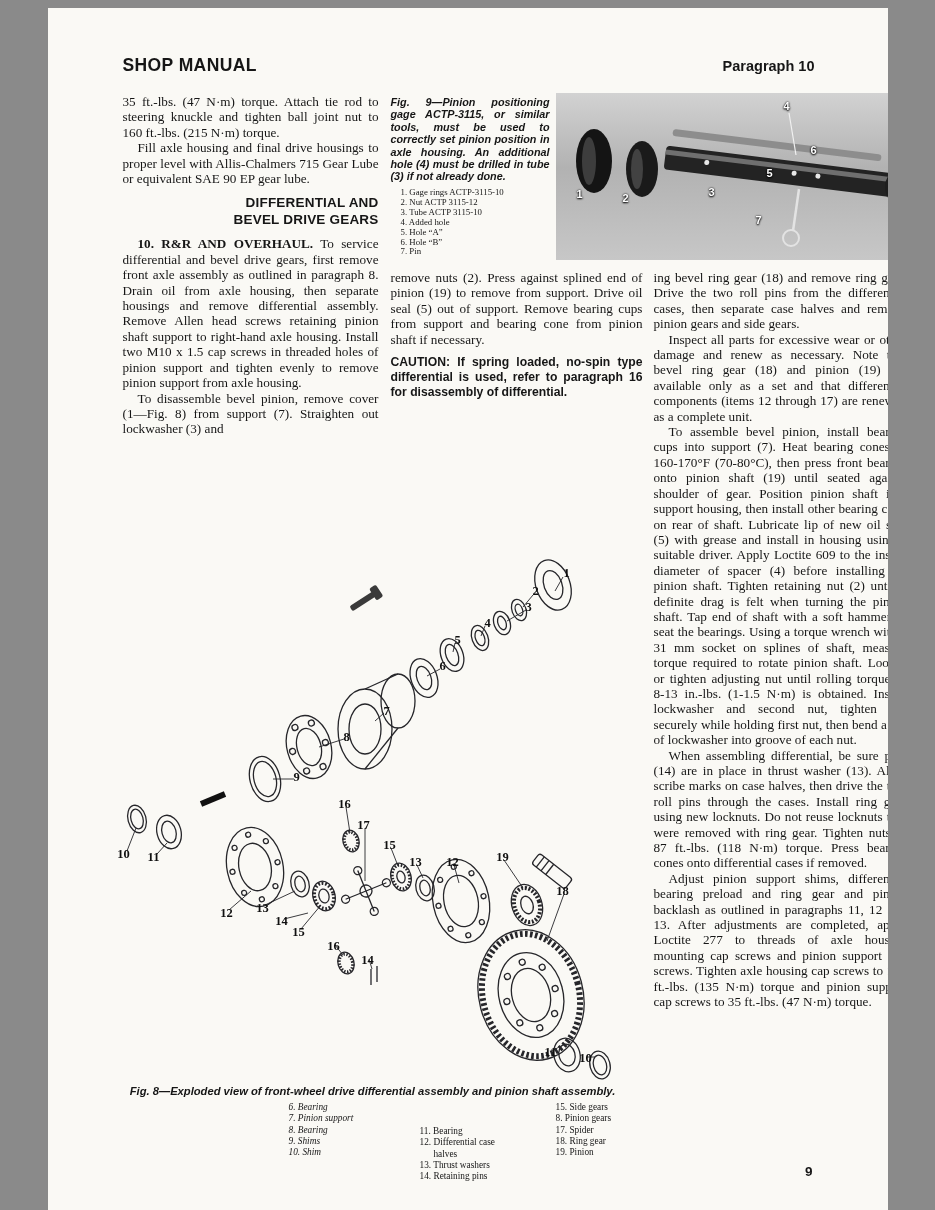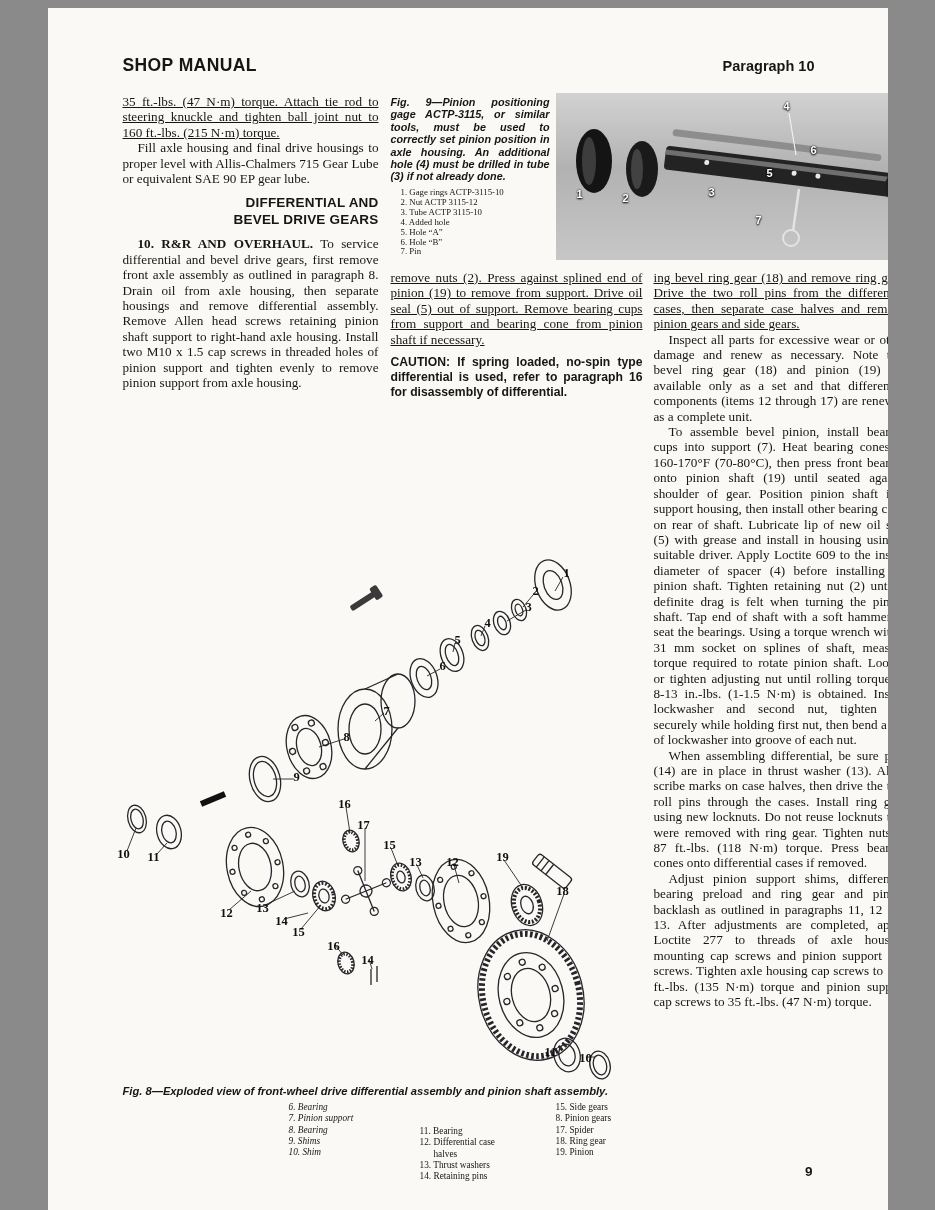--- a/index.html
+++ b/index.html
@@ -3,50 +3,51 @@
 <meta charset="utf-8">
 <style>
   * { box-sizing: border-box; }
   html, body { margin:0; padding:0; background:#8a8a8a; }
   .page { position:relative; width:840px; height:1210px; margin:8px auto; background:#faf9f5; color:#161616; overflow:hidden; }
   .hdr { position:absolute; left:75px; right:73px; top:47px; display:flex; justify-content:space-between; align-items:baseline; }
   .hdr-left  { font:700 17.5px "Liberation Sans", sans-serif; letter-spacing:.4px; }
   .hdr-right { font:700 14.5px "Liberation Sans", sans-serif; }
   .bodytext { position:absolute; font-family:"Liberation Serif", serif; font-size:13.2px; line-height:15.4px; text-align:justify; }
   .bodytext p { margin:0; text-indent:15px; }
-  .bodytext p.cont { text-indent:0;text-decoration:underline; }
+  .bodytext p.cont { text-indent:0; }
   .section-heading { font:700 13.5px/16.5px "Liberation Sans", sans-serif; text-align:right; white-space:pre-line; margin:9px 0 8px; letter-spacing:.2px; }
   .caution { font:700 12.2px/15.2px "Liberation Sans", sans-serif; margin:8px 0; text-align:justify; }
   .lead { font-weight:700; }
   .figcap { position:absolute; font:italic 700 10.8px/12.4px "Liberation Sans", sans-serif; text-align:justify; }
   .fig9-legend { position:absolute; font:8.8px/9.9px "Liberation Serif", serif; }
   .fig9-photo { position:absolute; left:508px; top:85px; width:352px; height:167px; background:#b9b9b9; }
   .fig9-photo .callout { position:absolute; transform:translate(-50%,-50%); color:#fff; font:700 11px "Liberation Sans", sans-serif; text-shadow:0 0 2px #000, 0 1px 2px #000; }
   .fig8 { position:absolute; left:55px; top:525px; width:540px; height:550px; }
   .fig8 .callout { position:absolute; transform:translate(-50%,-50%); font:700 12.5px "Liberation Serif", serif; color:#101010; }
-  .fig8-caption { position:absolute; left:75px; top:1077px; width:500px; font:italic 700 11.2px "Liberation Sans", sans-serif; }
+  .fig8-caption { position:absolute; left:75px; top:1077px; width:500px; font:italic 700 11.2px "Liberation Sans", sans-serif; text-align:center; }
   .fig8-legend { position:absolute; font:9.3px/11.3px "Liberation Serif", serif; white-space:pre-line; }
   .pageno { position:absolute; right:75px; top:1156px; font:700 13.5px "Liberation Sans", sans-serif; }
 </style>
 </head>
 <body>
 
 <div class="page">
 
   <div class="hdr">
     <span class="hdr-left">SHOP MANUAL</span>
     <span class="hdr-right">Paragraph 10</span>
   </div>
 
   <div class="bodytext" style="left:75px; top:86px; width:256px;">
     <p class="cont">35 ft.-lbs. (47 N·m) torque. Attach tie rod to steering knuckle and tighten ball joint nut to 160 ft.-lbs. (215 N·m) torque.</p>
     <p>Fill axle housing and final drive housings to proper level with Allis-Chalmers 715 Gear Lube or equivalent SAE 90 EP gear lube.</p>
     <div class="section-heading">DIFFERENTIAL AND
 BEVEL DRIVE GEARS</div>
     <p><span class="lead">10. R&amp;R AND OVERHAUL.</span><span> To service differential and bevel drive gears, first remove front axle assembly as outlined in paragraph 8. Drain oil from axle housing, then separate housings and remove differential assembly. Remove Allen head screws retaining pinion shaft support to right-hand axle housing. Install two M10 x 1.5 cap screws in threaded holes of pinion support and tighten evenly to remove pinion support from axle housing.</span></p>
+    <p>To disassemble bevel pinion, remove cover (1—Fig. 8) from support (7). Straighten out lockwasher (3) and</p>
   </div>
 
   <div class="figcap" style="left:343px; top:88px; width:159px;">Fig. 9—Pinion positioning gage ACTP-3115, or similar tools, must be used to correctly set pinion position in axle housing. An additional hole (4) must be drilled in tube (3) if not already done.</div>
   <div class="fig9-legend" style="left:353px; top:180px; width:148px;">
       <div>1. Gage rings ACTP-3115-10</div>
       <div>2. Nut ACTP 3115-12</div>
       <div>3. Tube ACTP 3115-10</div>
       <div>4. Added hole</div>
       <div>5. Hole “A”</div>
       <div>6. Hole “B”</div>

